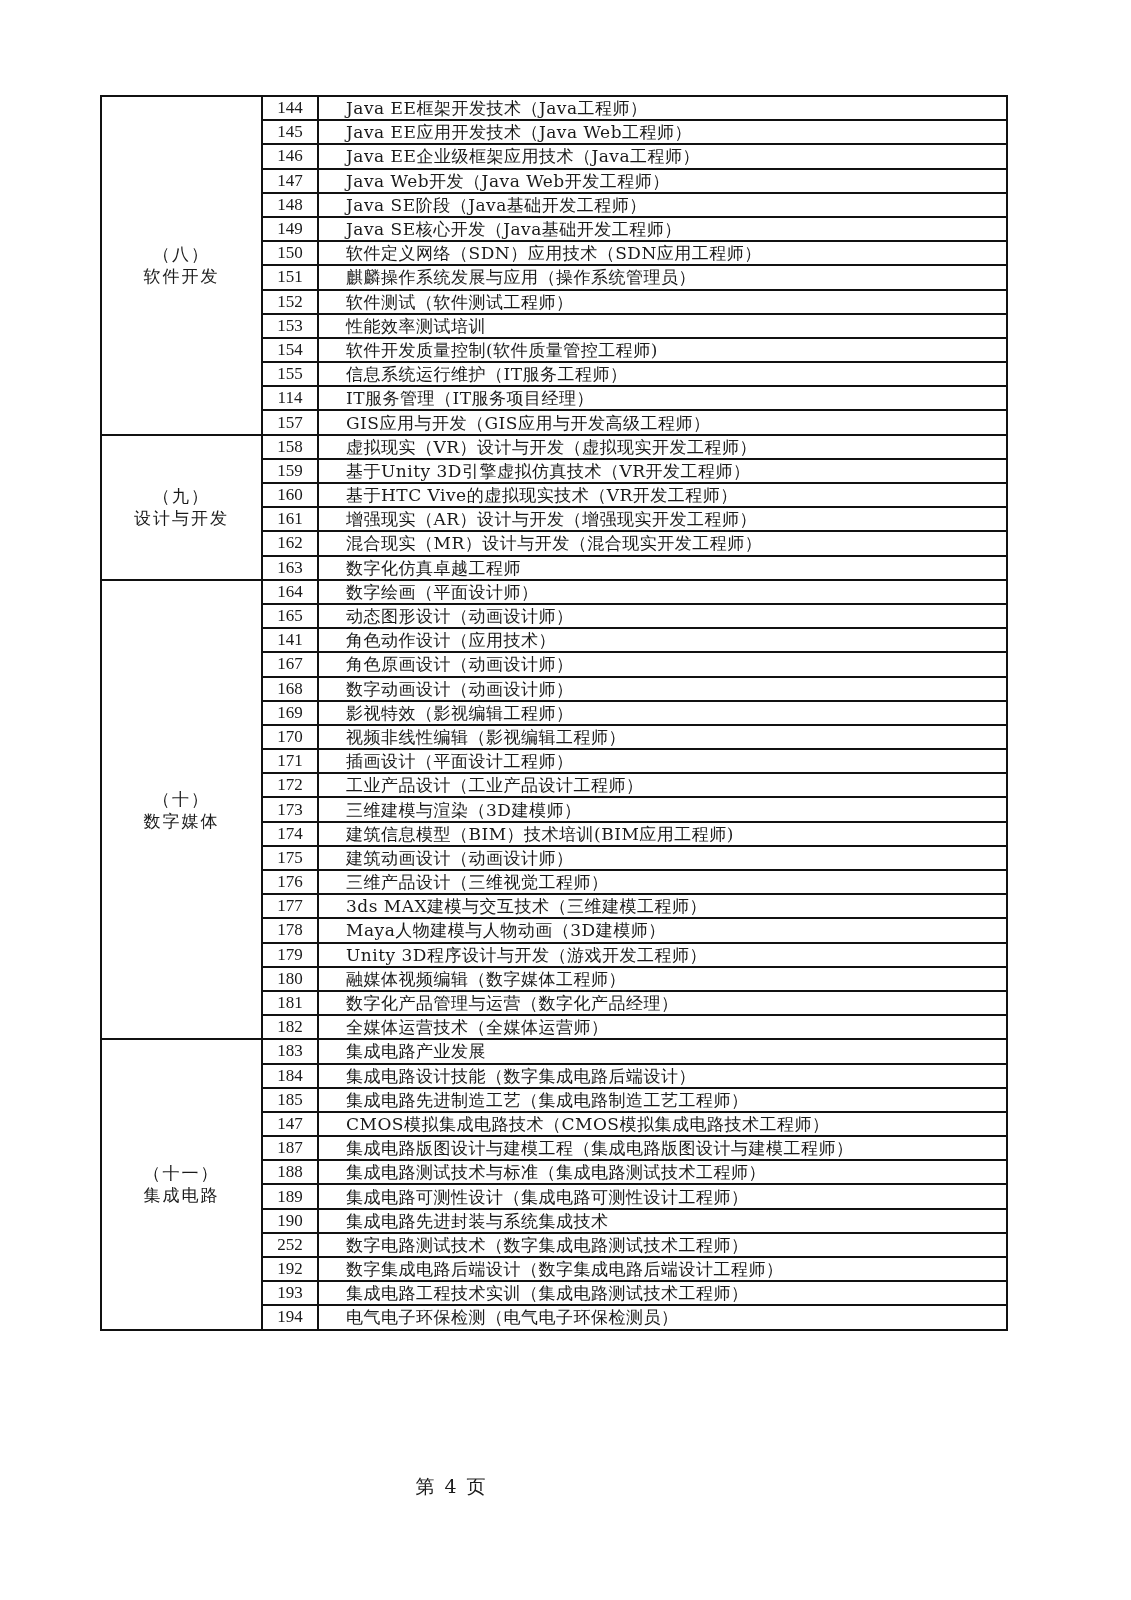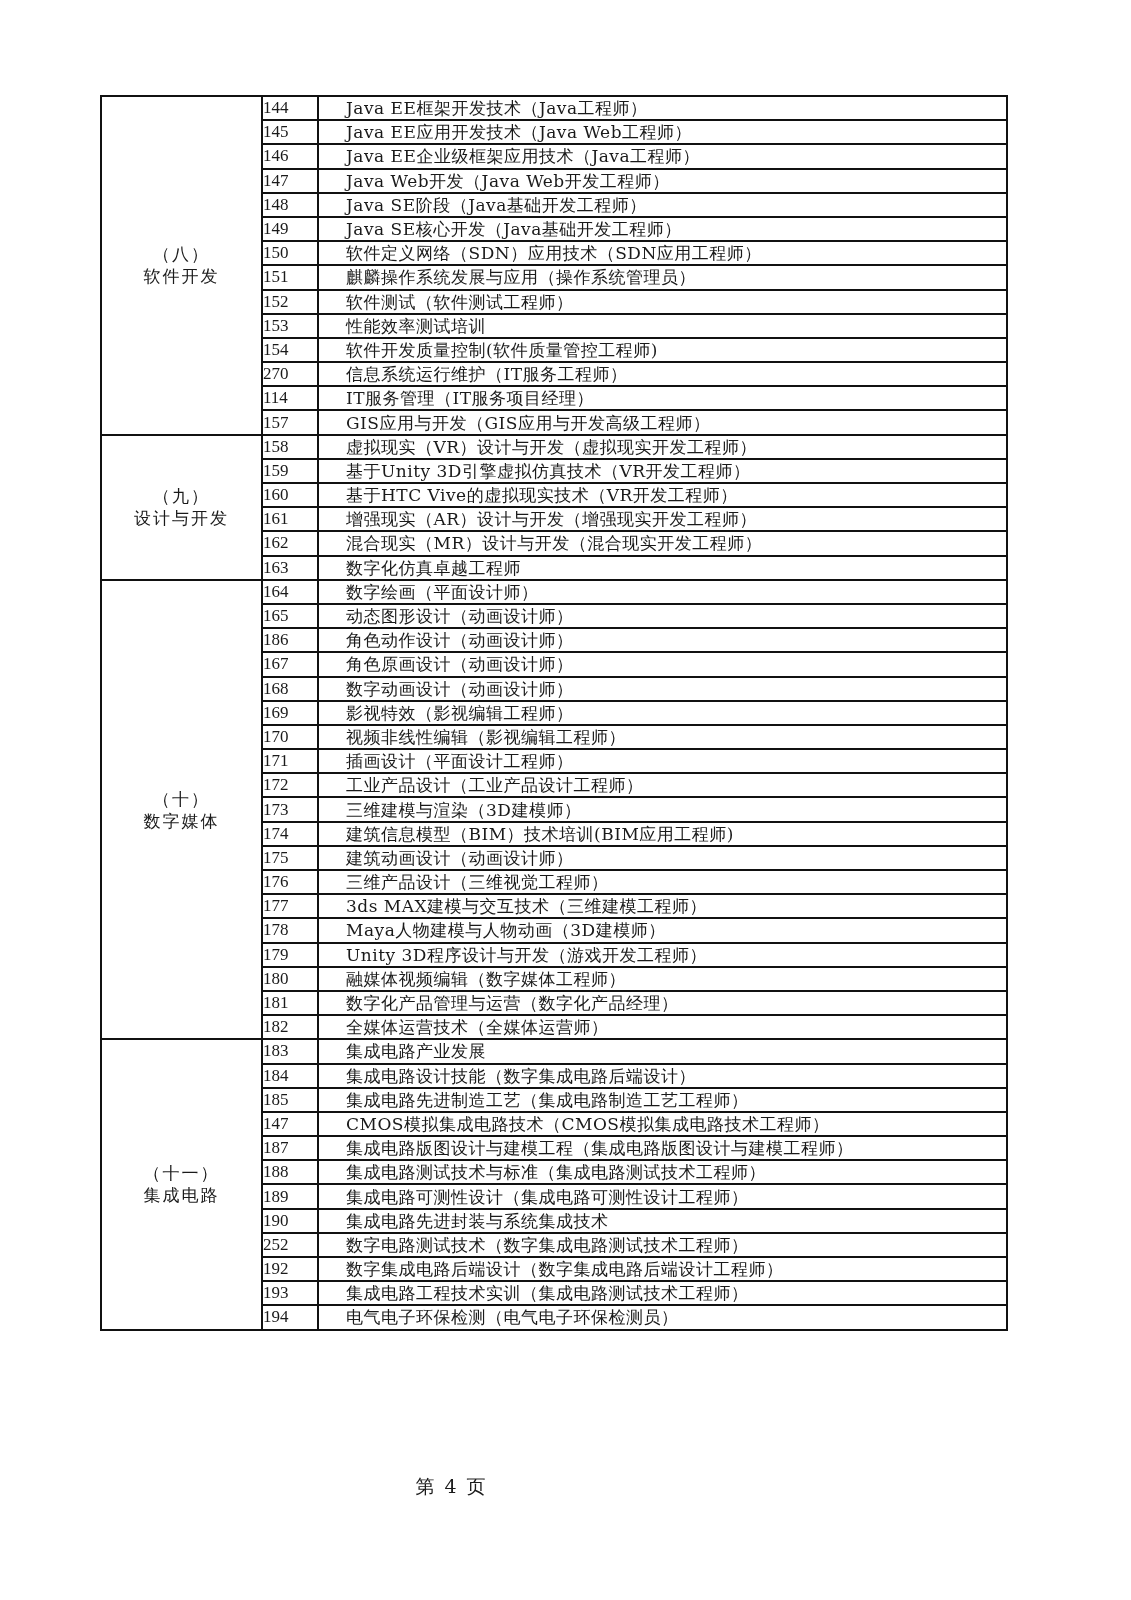--- a/index.html
+++ b/index.html
@@ -43,21 +43,21 @@
   col.c-cat { width: 161px; }
   col.c-num { width: 56px; }
   col.c-name { width: 689px; }
   td.cat {
     text-align: center;
     font-size: 18px;
     line-height: 27px;
     letter-spacing: 2px;
   }
   td.num {
-    text-align: left;
+    text-align: center;
     font-family: "Liberation Serif", "DejaVu Serif", serif;
     font-size: 18px;
   }
   td.name {
     padding-left: 27px !important;
     letter-spacing: 0.5px;
   }
   .cat-idx, .cat-label { display: block; }
   .footer {
     position: absolute;
@@ -122,21 +122,21 @@
         </tr>
         <tr>
           <td class="num">153</td>
           <td class="name">性能效率测试培训</td>
         </tr>
         <tr>
           <td class="num">154</td>
           <td class="name">软件开发质量控制(软件质量管控工程师)</td>
         </tr>
         <tr>
-          <td class="num">270</td>
+          <td class="num">155</td>
           <td class="name">信息系统运行维护（IT服务工程师）</td>
         </tr>
         <tr>
           <td class="num">114</td>
           <td class="name">IT服务管理（IT服务项目经理）</td>
         </tr>
         <tr>
           <td class="num">157</td>
           <td class="name">GIS应用与开发（GIS应用与开发高级工程师）</td>
         </tr>
@@ -174,22 +174,22 @@
             <span class="cat-label">数字媒体</span>
           </td>
           <td class="num">164</td>
           <td class="name">数字绘画（平面设计师）</td>
         </tr>
         <tr>
           <td class="num">165</td>
           <td class="name">动态图形设计（动画设计师）</td>
         </tr>
         <tr>
-          <td class="num">186</td>
-          <td class="name">角色动作设计（动画设计师）</td>
+          <td class="num">141</td>
+          <td class="name">角色动作设计（应用技术）</td>
         </tr>
         <tr>
           <td class="num">167</td>
           <td class="name">角色原画设计（动画设计师）</td>
         </tr>
         <tr>
           <td class="num">168</td>
           <td class="name">数字动画设计（动画设计师）</td>
         </tr>
         <tr>

